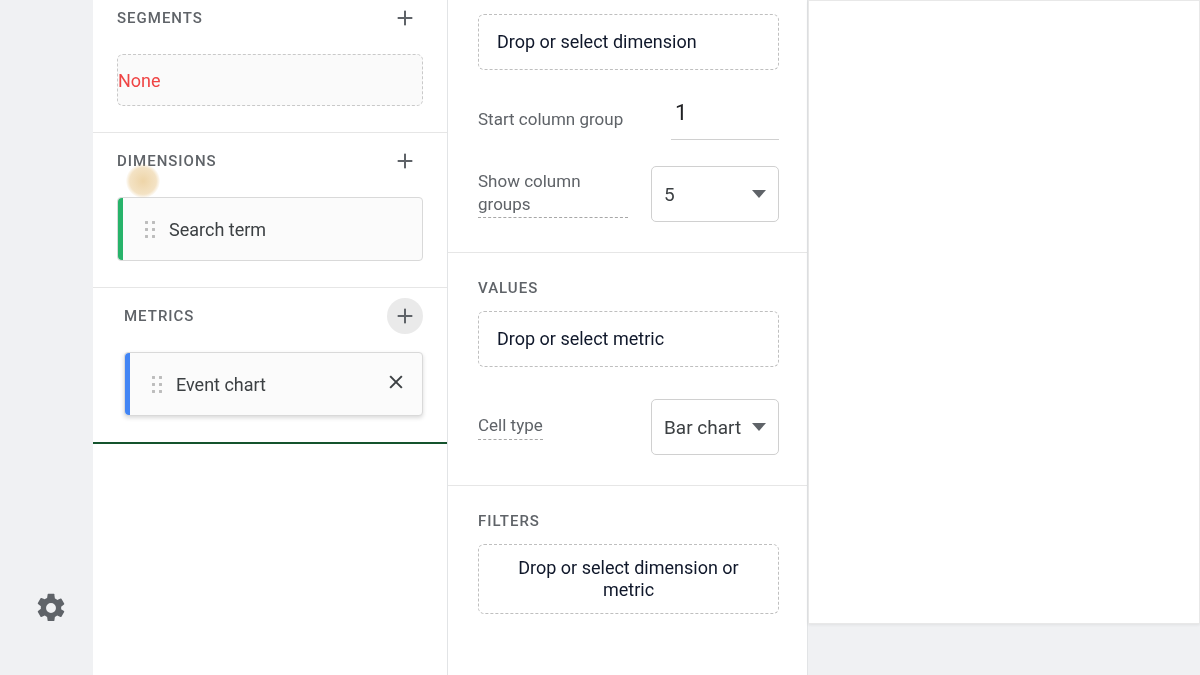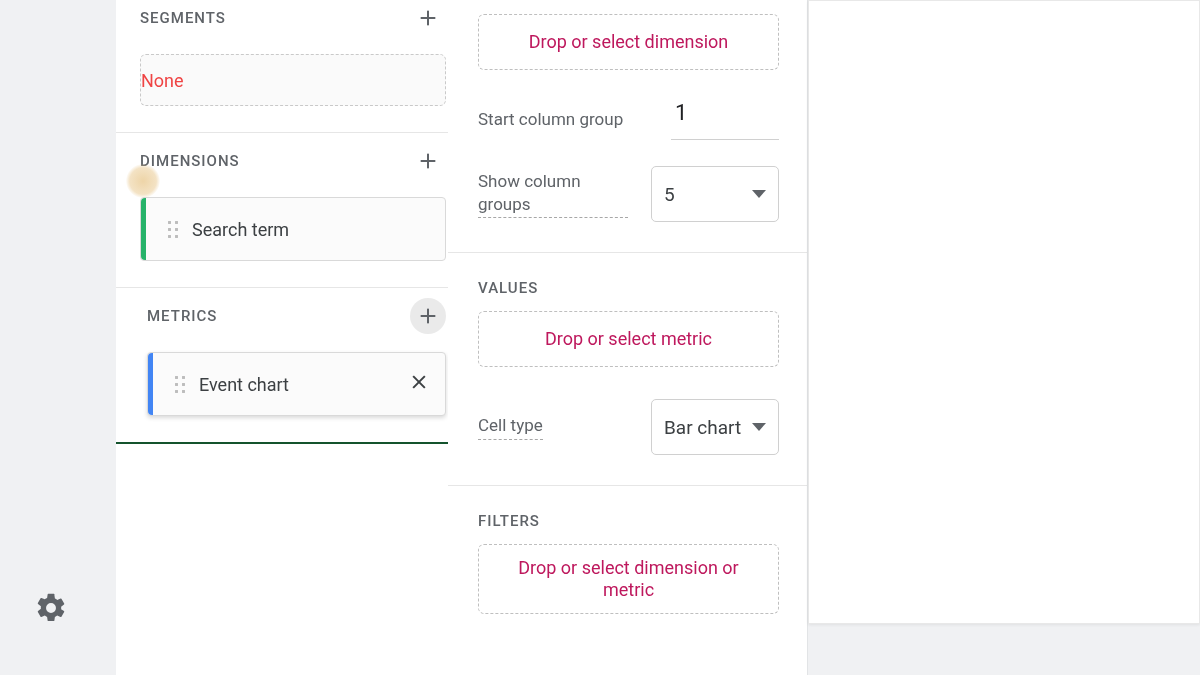--- a/index.html
+++ b/index.html
@@ -15,21 +15,20 @@
 
   
   .panel1 {
     position: absolute;
     left: 93px;
     top: 0;
     width: 355px;
     height: 675px;
     background: #ffffff;
     border-right: 1px solid #e2e4e6;
-    margin-left: 23px;
   }
   .section {
     border-bottom: 1px solid #e6e6e6;
     padding: 10px 24px 26px 24px;
   }
   .section:last-child { border-bottom: none; }
   .section-header {
     display: flex;
     align-items: center;
     justify-content: space-between;
@@ -142,24 +141,24 @@
     padding-top: 26px;
     padding-bottom: 14px;
     font-weight: 500;
   }
   .p2-drop {
     border: 1.5px dashed #bfbfbf;
     border-radius: 6px;
     height: 56px;
     display: flex;
     align-items: center;
-    justify-content: center;
+    justify-content: flex-start;
     text-align: center;
     font-size: 18px;
-    color: #be185d;
+    color: #0f172a;
     line-height: 1.25;
     padding: 6px 18px;
   }
   .p2-drop.tall { height: 70px; }
 
   .p2-row {
     display: flex;
     align-items: center;
     justify-content: space-between;
     margin-top: 26px;

